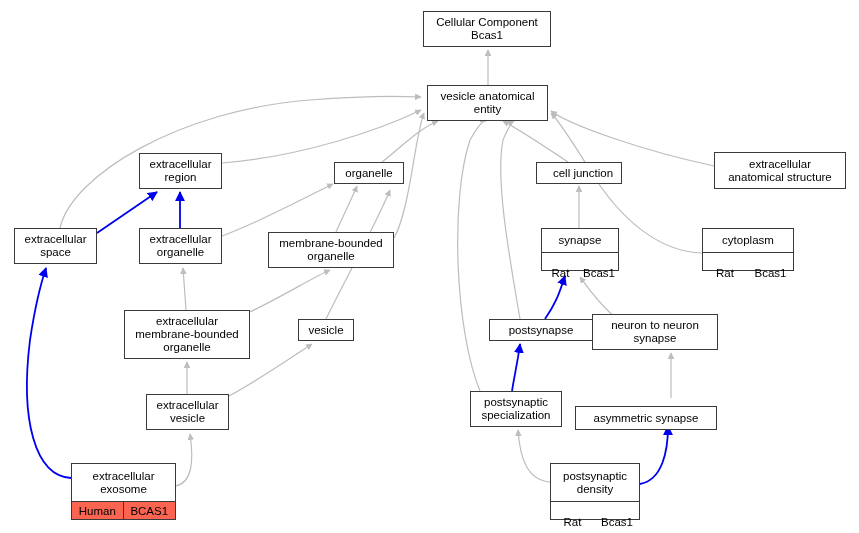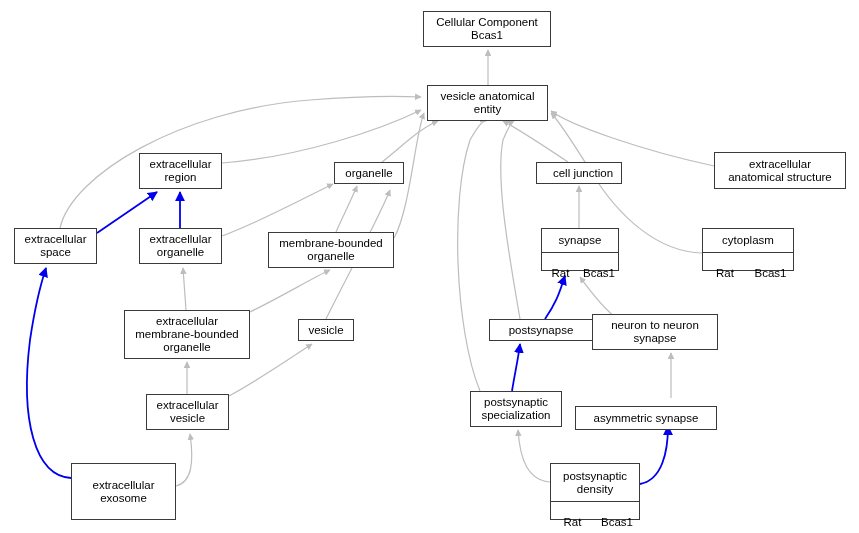--- a/index.html
+++ b/index.html
@@ -177,20 +177,24 @@
       <div class="node" style="left: 470px; top: 391px; width: 92px; height: 36px;">
         <div class="node-title">postsynaptic
 specialization</div>
       </div>
       <div class="node" style="left: 575px; top: 398px; width: 142px; height: 24px; margin-top: 8px;">
         <div class="node-title">asymmetric synapse</div>
       </div>
       <div class="node" style="left: 71px; top: 463px; width: 105px; height: 57px;">
         <div class="node-title">extracellular
 exosome</div>
+        <div class="gene-bar">
+          <div class="gene-cell left gene-human">Human</div>
+          <div class="gene-cell gene-human">BCAS1</div>
+        </div>
       </div>
       <div class="node" style="left: 550px; top: 463px; width: 90px; height: 57px;">
         <div class="node-title">postsynaptic
 density</div>
         <div class="gene-bar">
           <div class="gene-cell left gene-rat">Rat</div>
           <div class="gene-cell gene-rat">Bcas1</div>
         </div>
       </div>
     </div>

